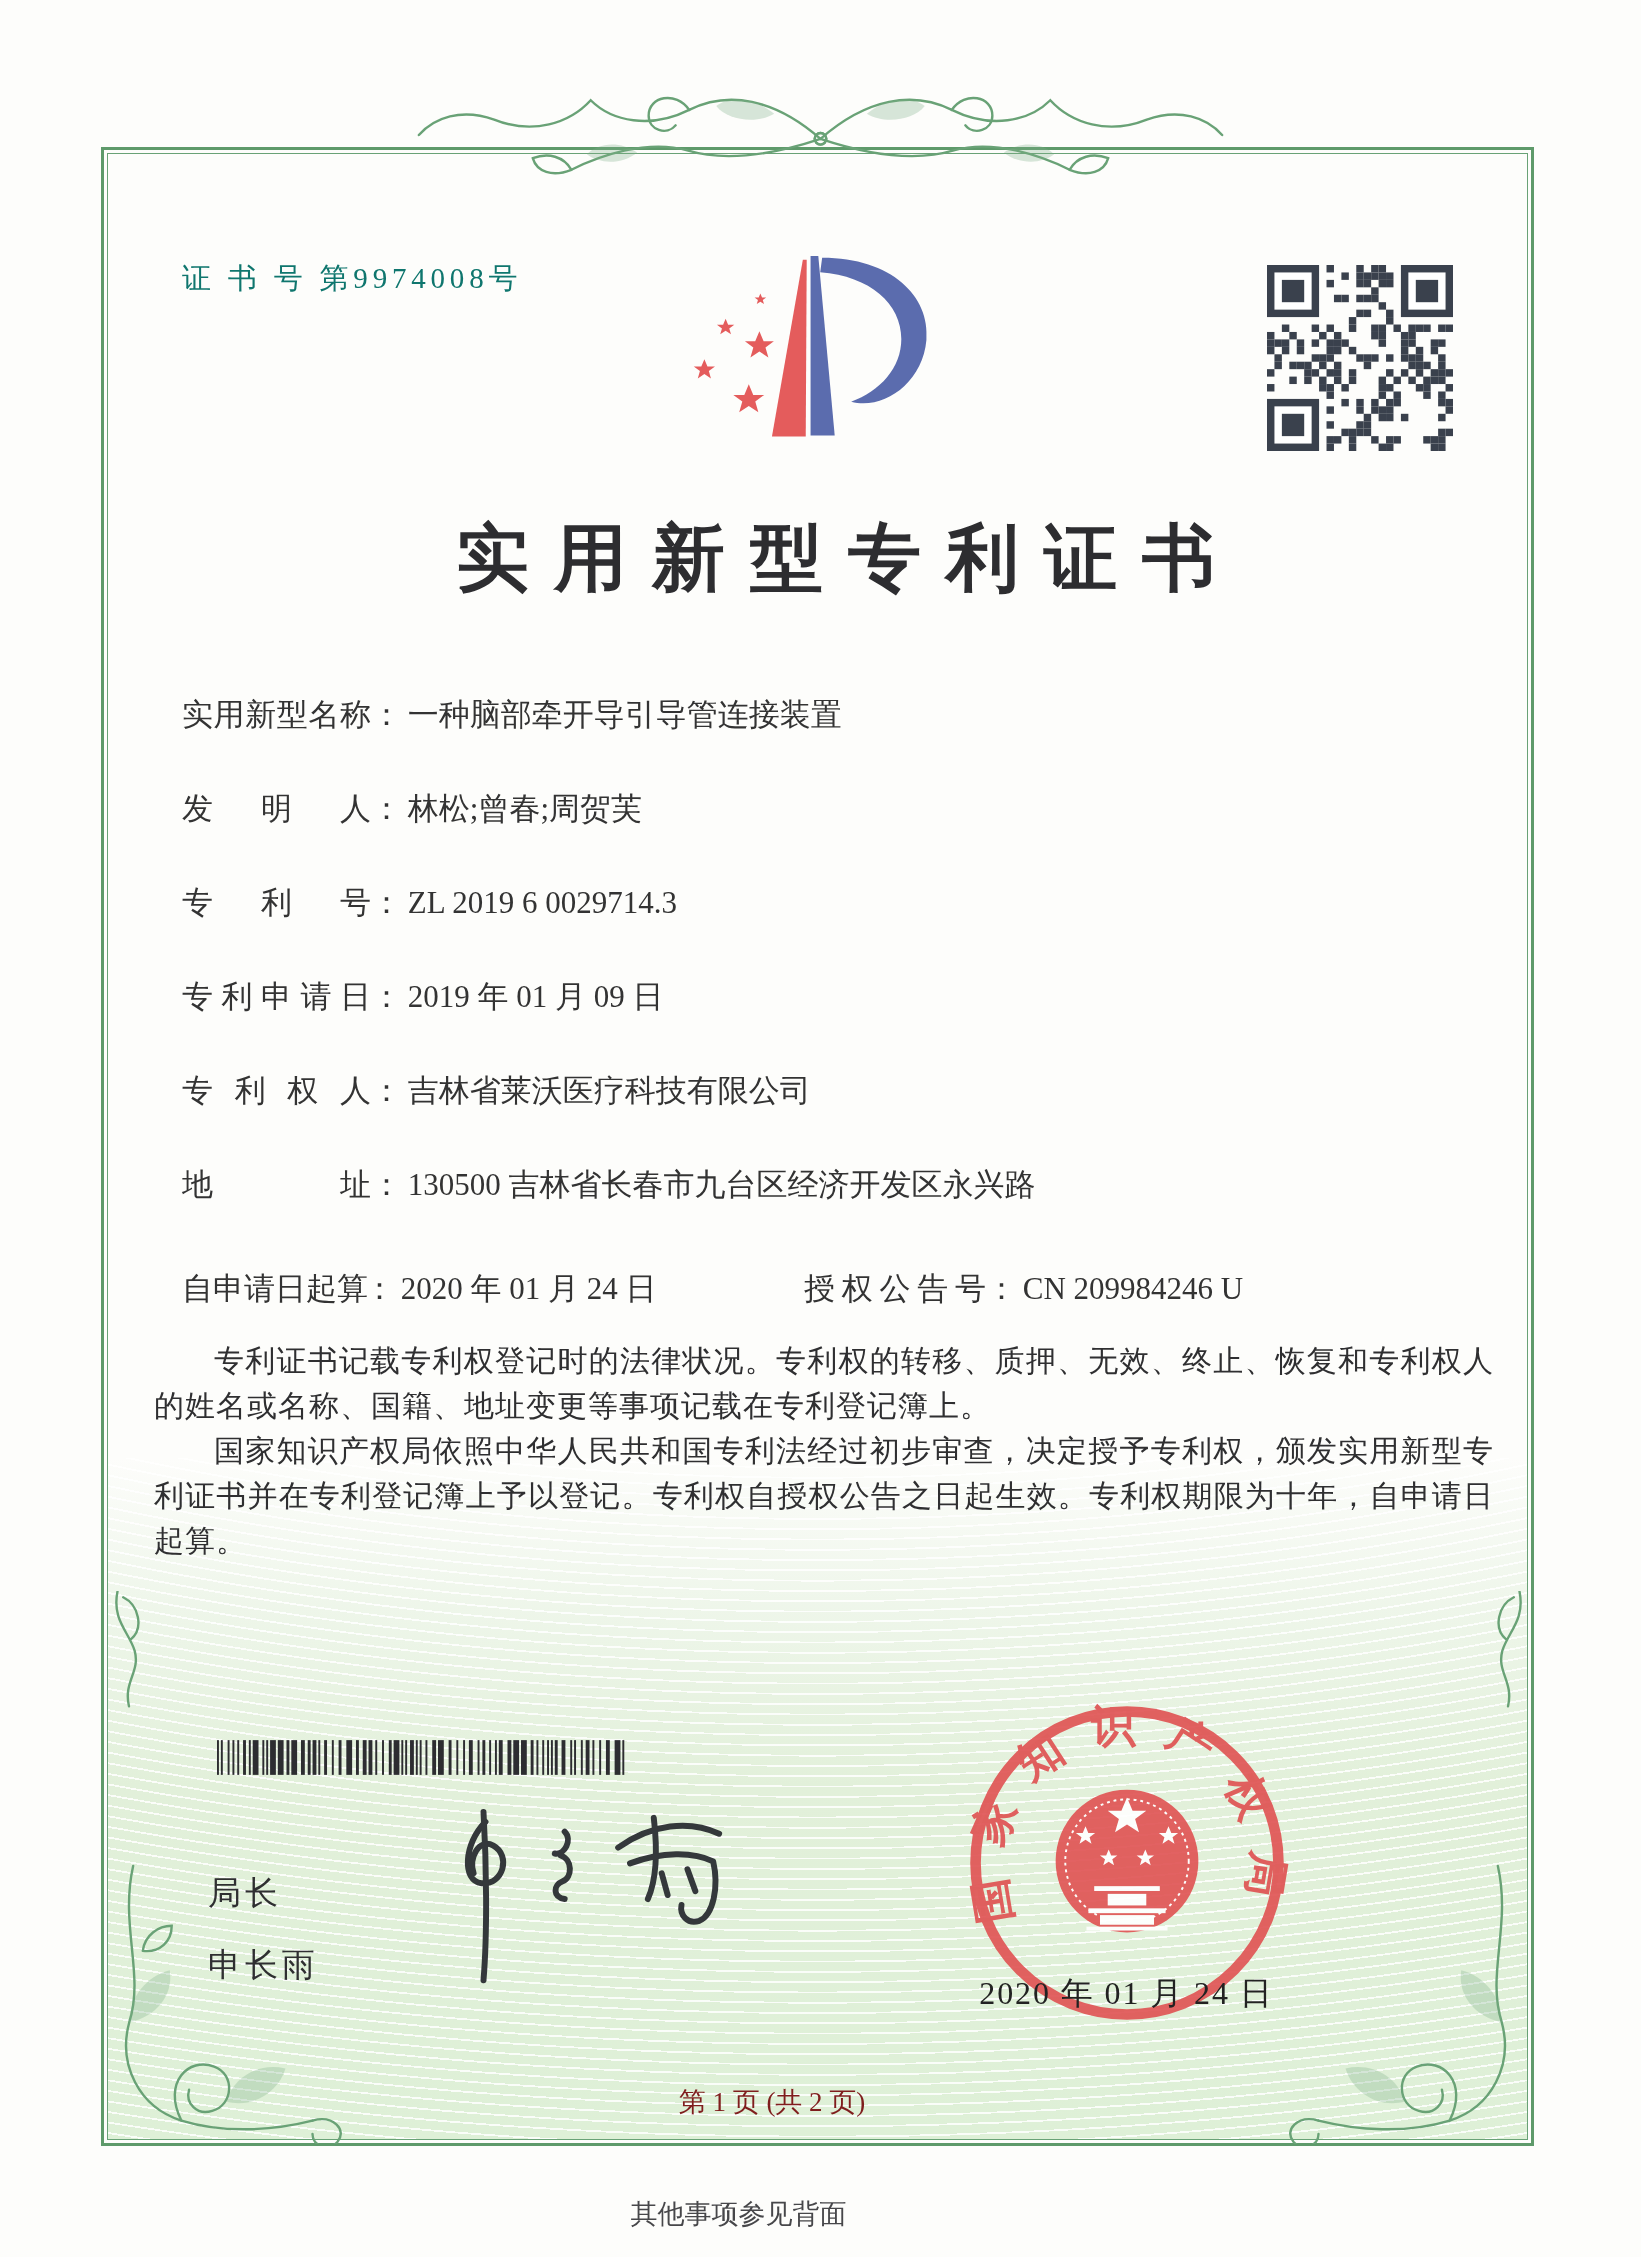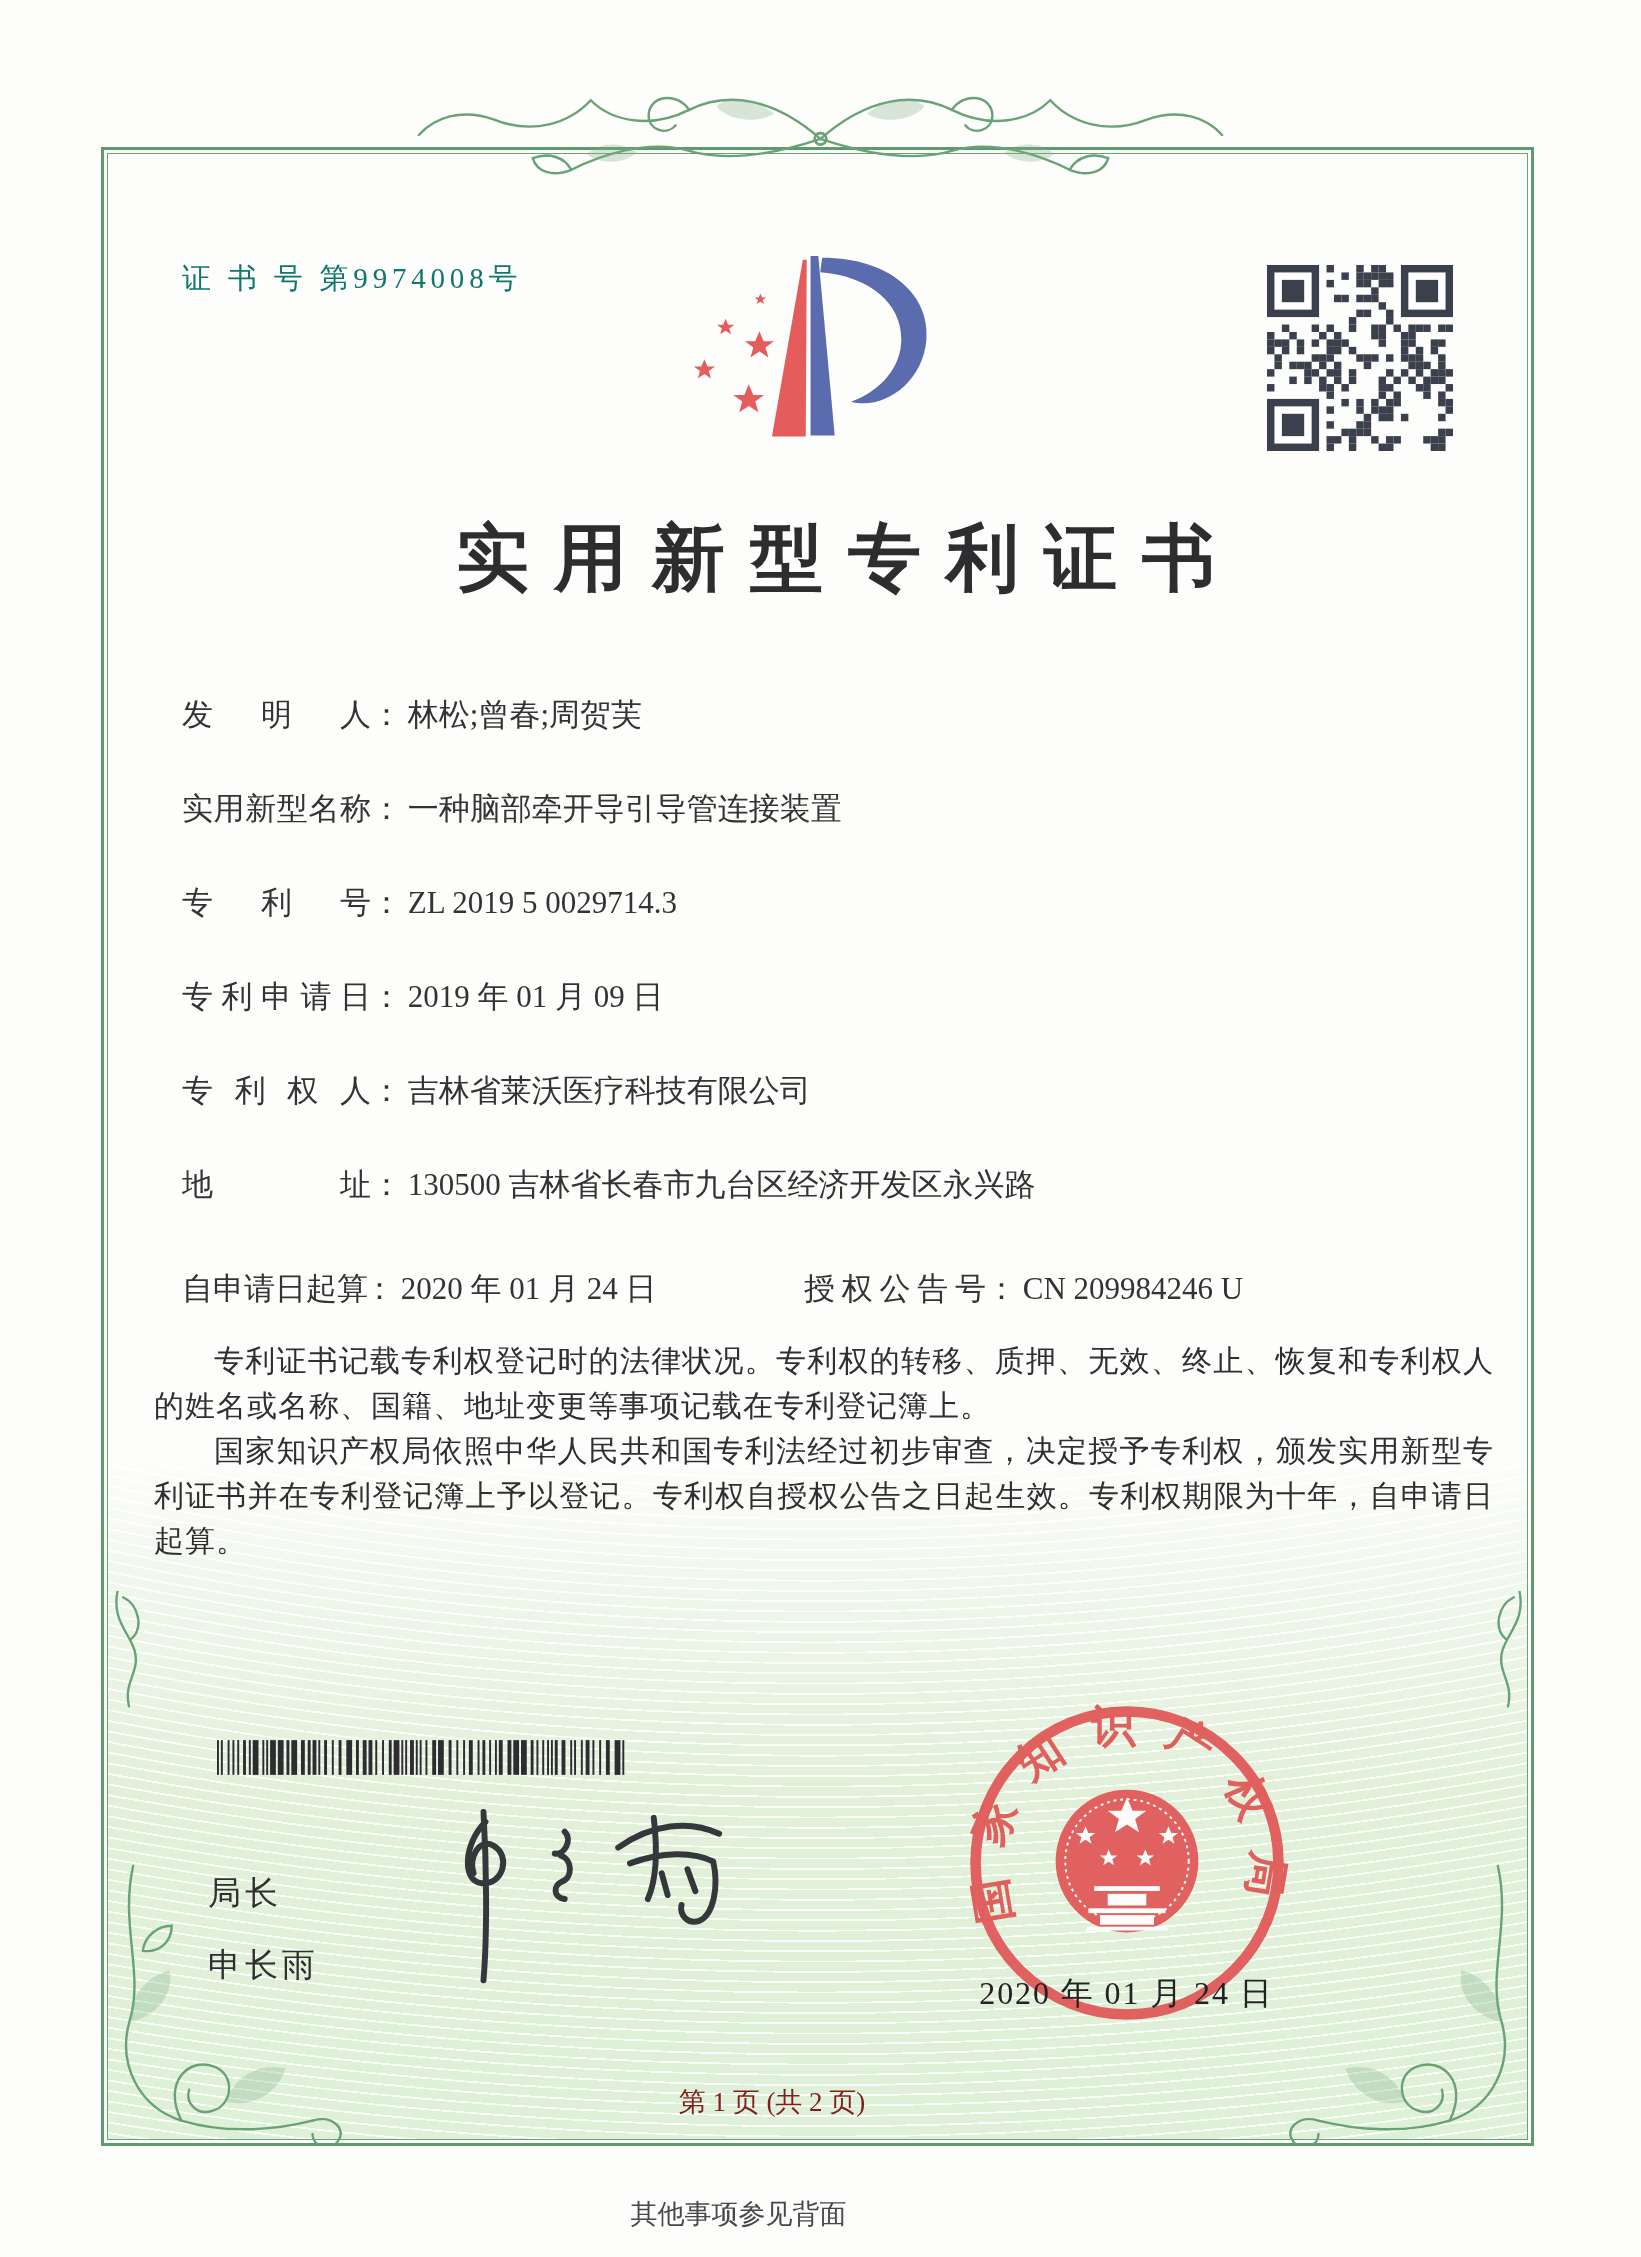--- a/index.html
+++ b/index.html
@@ -301,23 +301,23 @@
       <rect x="146.68" y="7.72" width="38.6" height="38.6" fill="#fff"></rect>
       <rect x="154.4" y="15.44" width="23.16" height="23.16" fill="#3a414d"></rect>
       <rect x="0" y="138.96" width="54.04" height="54.04" fill="#3a414d"></rect>
       <rect x="7.72" y="146.68" width="38.6" height="38.6" fill="#fff"></rect>
       <rect x="15.44" y="154.4" width="23.16" height="23.16" fill="#3a414d"></rect>
     </svg>
 
   <div class="title">实用新型专利证书</div>
 
   <div class="fields">
+    <div class="frow"><span class="flabel">实用新型名称</span><span class="fcolon">：</span><span class="fval">一种脑部牵开导引导管连接装置</span></div>
     <div class="frow"><span class="flabel">发明人</span><span class="fcolon">：</span><span class="fval">林松;曾春;周贺芙</span></div>
-    <div class="frow"><span class="flabel">实用新型名称</span><span class="fcolon">：</span><span class="fval">一种脑部牵开导引导管连接装置</span></div>
-    <div class="frow"><span class="flabel">专利号</span><span class="fcolon">：</span><span class="fval">ZL 2019 5 0029714.3</span></div>
+    <div class="frow"><span class="flabel">专利号</span><span class="fcolon">：</span><span class="fval">ZL 2019 6 0029714.3</span></div>
     <div class="frow"><span class="flabel">专利申请日</span><span class="fcolon">：</span><span class="fval">2019 年 01 月 09 日</span></div>
     <div class="frow"><span class="flabel">专利权人</span><span class="fcolon">：</span><span class="fval">吉林省莱沃医疗科技有限公司</span></div>
     <div class="frow"><span class="flabel">地址</span><span class="fcolon">：</span><span class="fval">130500 吉林省长春市九台区经济开发区永兴路</span></div>
   </div>
 
   <div class="grant">
     <span><span class="glabel">自申请日起算</span><span>：</span><span class="fval">2020 年 01 月 24 日</span></span>
     <span class="grant-no"><span class="glabel">授权公告号</span><span>：</span><span class="fval">CN 209984246 U</span></span>
   </div>
 

